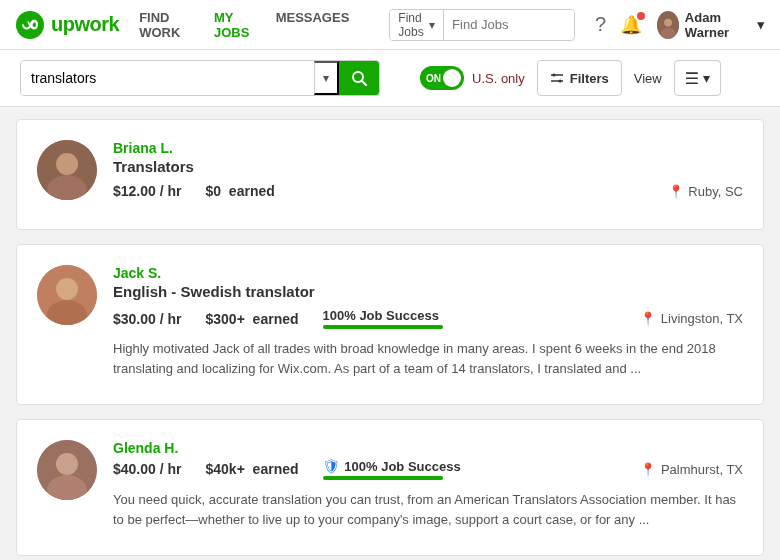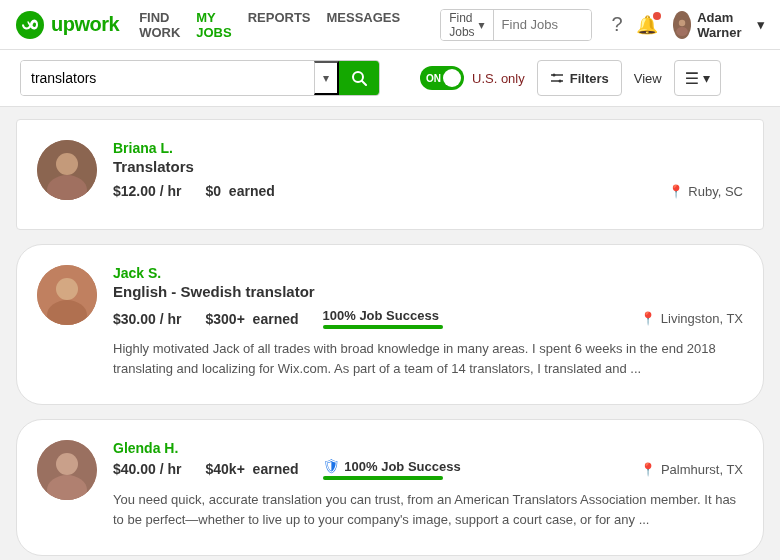--- a/index.html
+++ b/index.html
@@ -309,21 +309,20 @@
     .card-description {
       font-size: 13px;
       color: #555;
       line-height: 1.5;
       margin-bottom: 6px;
     }
 
     
     .freelancer-card + .freelancer-card {
       margin-top: 14px;
-      border-radius: 26px;
     }
 
     
     ::-webkit-scrollbar { width: 6px; }
     ::-webkit-scrollbar-thumb { background: #ccc; border-radius: 3px; }
   </style>
 </head>
 <body>
 
 <nav class="top-nav">
@@ -332,21 +331,20 @@
       <svg width="16" height="16" viewBox="0 0 16 16" fill="none">
           <path d="M12.5 2.5C11 2.5 9.8 3.3 9 4.5c-.5.7-.8 1.5-.9 2.3-.5-.7-1-1.5-1.3-2.4H5.2c.4 1.6 1.1 3 2 4.1-.6 1.2-1.4 2-2.4 2C3.3 10.5 2 9.2 2 7.5H0c0 2.8 2 5 4.8 5 1.6 0 2.9-.8 3.8-2 .8 1.2 2 2 3.4 2 2.8 0 4-2.2 4-5 0-2.7-1.5-5-3.5-5zm0 7.5c-.8 0-1.5-.6-2-1.5.3-1.5.9-3 2-3 1 0 1.5.9 1.5 2s-.5 2.5-1.5 2.5z" fill="white"></path>
         </svg>
     </span>
     <span style="font-size:20px;font-weight:800;color:#14a800;letter-spacing:-0.5px;">upwork</span>
   </div>
 
   <div class="nav-links">
     <a href="#">FIND WORK</a>
     <a href="#" class="jobs-link">MY JOBS</a>
-    <a href="#">REPORTS</a>
     <a href="#">MESSAGES</a>
   </div>
 
   <div class="nav-spacer"></div>
 
   <div class="nav-search">
     <div class="nav-search-type">
       <span>Find Jobs</span>
       <span>▾</span>
     </div>

